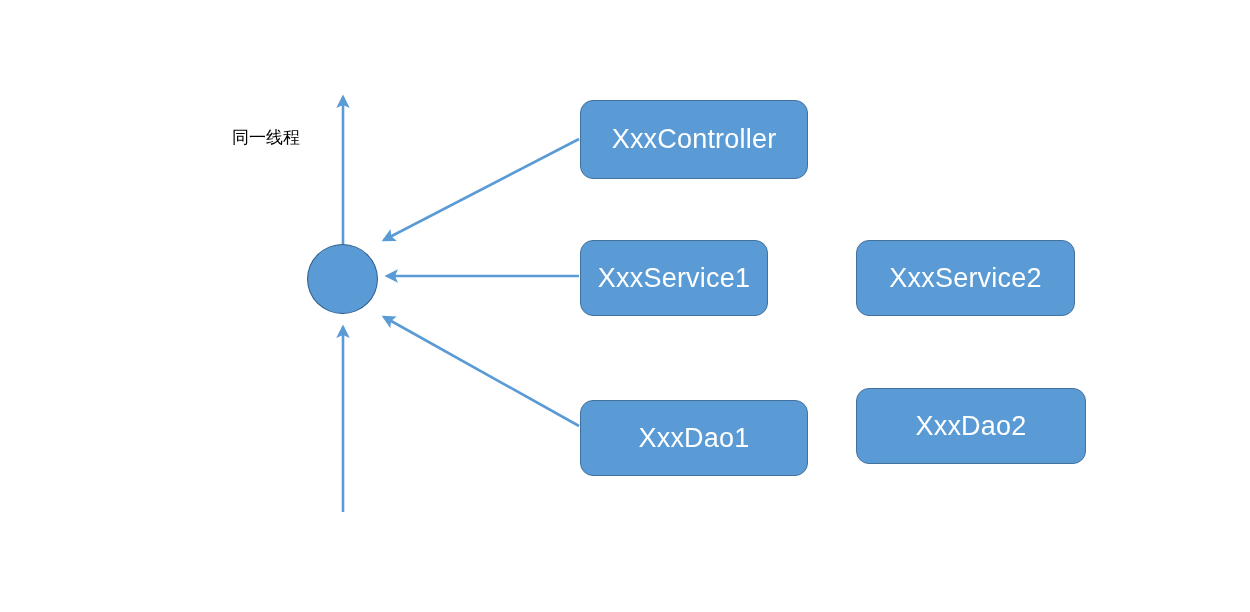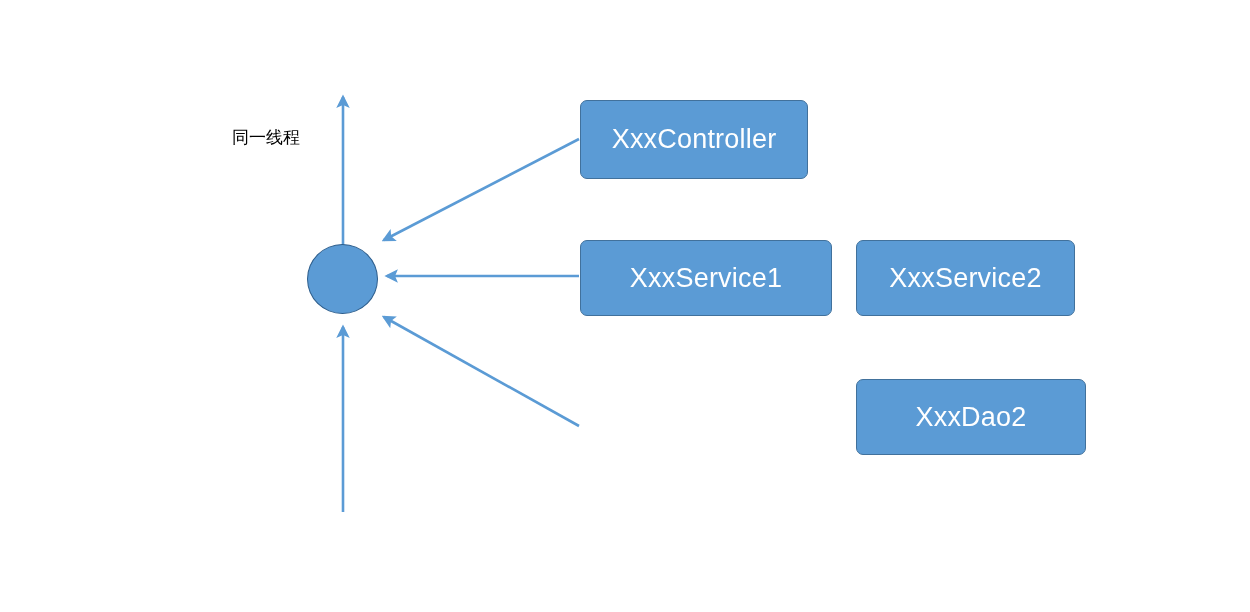--- a/index.html
+++ b/index.html
@@ -21,21 +21,21 @@
     position: absolute;
     left: 0;
     top: 0;
     width: 1250px;
     height: 612px;
   }
   .node-box {
     position: absolute;
     background: #5B9BD5;
     border: 1px solid #41719C;
-    border-radius: 7px;
+    border-radius: 13px;
     box-sizing: border-box;
     display: flex;
     align-items: center;
     justify-content: center;
     color: #ffffff;
     font-size: 27px;
     font-weight: 400;
     letter-spacing: 0.2px;
     font-family: "Liberation Sans", "DejaVu Sans", sans-serif;
   }
@@ -86,20 +86,21 @@
     <line x1="579" y1="426" x2="384" y2="317" stroke="#5B9BD5" stroke-width="2.6" marker-end="url(#arrowhead)"></line>
   </svg>
 
   <div class="node-circle" id="threadlocal-circle" style="left:307px; top:244px; width:71px; height:70px;"></div>
 
 
   <div class="plain-label" id="same-thread-label">同一线程</div>
 
   <div class="node-box" style="left:580px; top:100px; width:228px; height:79px;">XxxController</div>
 
-  <div class="node-box" style="left:580px; top:240px; width:252px; height:76px;">XxxService1</div>
+  <div class="node-box" style="left:580px; top:240px; width:188px; height:76px;">XxxService1</div>
 
   <div class="node-box" style="left:856px; top:240px; width:219px; height:76px;">XxxService2</div>
 
+  <div class="node-box" style="left:580px; top:400px; width:228px; height:76px;">XxxDao1</div>
 
-  <div class="node-box" style="left:856px; top:379px; width:230px; height:76px;">XxxDao2</div>
+  <div class="node-box" style="left:856px; top:388px; width:230px; height:76px;">XxxDao2</div>
 
 </div>
 
 </body></html>

